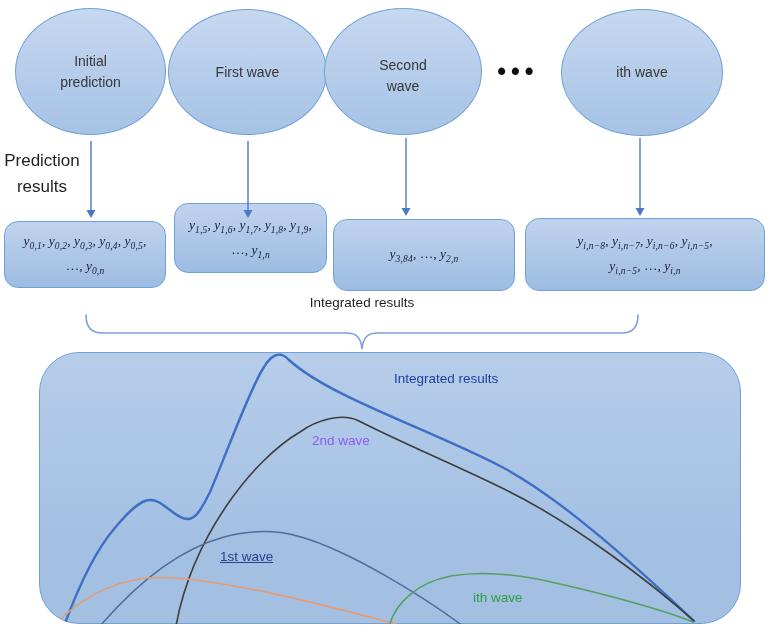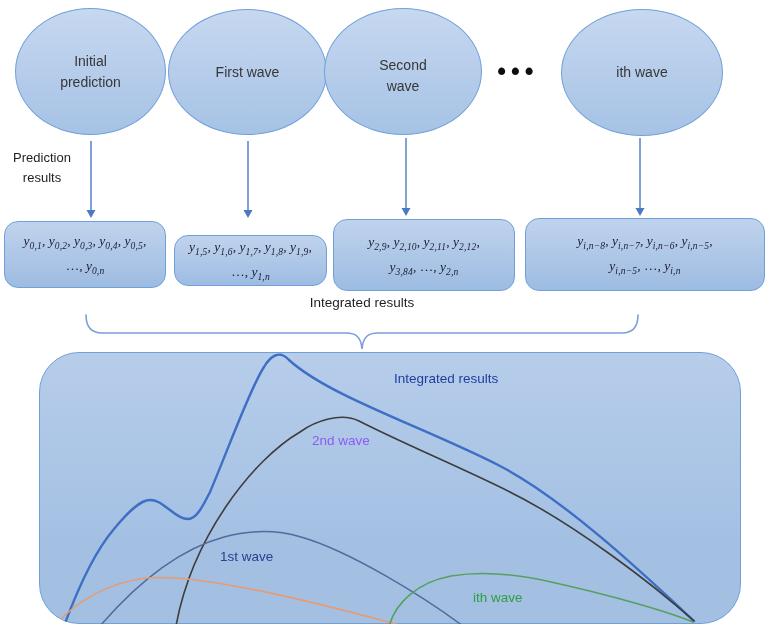--- a/index.html
+++ b/index.html
@@ -22,48 +22,48 @@
   .node2{left:168px;top:9px;width:159px;height:126px;}
   .node3{left:324px;top:8px;width:158px;height:127px;}
   .node4{left:561px;top:9px;width:162px;height:127px;}
   .node1 span{display:inline-block;width:86px;}
   .node3 span{display:inline-block;width:64px;margin-top:8px;}
 
   .dots{position:absolute;left:495px;top:56px;width:46px;height:30px;
     text-align:center;font-size:25px;letter-spacing:5px;color:#0d0d0d;line-height:30px;font-weight:bold;}
 
   .side-label{position:absolute;left:0;top:148px;width:84px;text-align:center;
-    font-size:13px;line-height:1.5;color:#1f1f1f;}
+    font-size:17px;line-height:1.5;color:#1f1f1f;}
 
   .rbox{position:absolute;border-radius:14px;
     background:linear-gradient(180deg,var(--box-fill-top),var(--box-fill-bottom));
     border:1.5px solid var(--shape-border);
     display:flex;flex-direction:column;align-items:center;justify-content:center;gap:7px;
     font-family:"Liberation Serif",serif;font-size:13.5px;color:#1c1c30;text-align:right;}
   .rbox .math-line{white-space:nowrap;}
   .rbox .mv{font-style:italic;}
   .rbox sub{font-size:9.5px;font-style:italic;letter-spacing:.2px;}
   .box1{left:4px;top:221px;width:162px;height:67px;}
-  .box2{left:174px;top:235px;width:153px;height:51px;}
+  .box2{left:174px;top:203px;width:153px;height:70px;}
   .box3{left:333px;top:219px;width:182px;height:72px;}
   .box4{left:525px;top:218px;width:240px;height:73px;}
 
   .brace-label{position:absolute;left:272px;top:295px;width:180px;text-align:center;
     font-size:13.5px;color:#1f1f1f;}
 
   .panel{position:absolute;left:39px;top:352px;width:702px;height:272px;border-radius:40px;
     background:linear-gradient(180deg,var(--panel-fill-top) 0%,var(--panel-fill-bottom) 70%);
     border:1.5px solid var(--shape-border);}
 
   svg.overlay{position:absolute;left:0;top:0;pointer-events:none;}
 
   .chart-label{position:absolute;font-size:13.5px;line-height:1.3;white-space:nowrap;}
   .lbl-integrated{left:394px;top:370px;}
   .lbl-2nd{left:312px;top:432px;}
-  .lbl-1st{left:220px;top:548px;}
+  .lbl-1st{left:220px;top:548px;text-decoration:underline;}
   .lbl-initial{left:45px;top:553px;width:60px;white-space:normal;}
   .lbl-ith{left:473px;top:589px;}
 </style>
 </head>
 <body>
 
 <div class="canvas">
 
   <div class="node node1">
       <span>Initial prediction</span>
@@ -83,21 +83,20 @@
 
   <div class="rbox box1">
       <div class="math-line"><span class="mv">y</span><sub>0,1</sub>, <span class="mv">y</span><sub>0,2</sub>, <span class="mv">y</span><sub>0,3</sub>, <span class="mv">y</span><sub>0,4</sub>, <span class="mv">y</span><sub>0,5</sub>,</div>
       <div class="math-line">…, <span class="mv">y</span><sub>0,n</sub></div>
     </div>
   <div class="rbox box2">
       <div class="math-line"><span class="mv">y</span><sub>1,5</sub>, <span class="mv">y</span><sub>1,6</sub>, <span class="mv">y</span><sub>1,7</sub>, <span class="mv">y</span><sub>1,8</sub>, <span class="mv">y</span><sub>1,9</sub>,</div>
       <div class="math-line">…, <span class="mv">y</span><sub>1,n</sub></div>
     </div>
   <div class="rbox box3">
-      <div class="math-line"><span class="mv">y</span><sub>2,9</sub>, <span class="mv">y</span><sub>2,10</sub>, <span class="mv">y</span><sub>2,11</sub>, <span class="mv">y</span><sub>2,12</sub>,</div>
       <div class="math-line"><span class="mv">y</span><sub>3,84</sub>, …, <span class="mv">y</span><sub>2,n</sub></div>
     </div>
   <div class="rbox box4">
       <div class="math-line"><span class="mv">y</span><sub>i,n−8</sub>, <span class="mv">y</span><sub>i,n−7</sub>, <span class="mv">y</span><sub>i,n−6</sub>, <span class="mv">y</span><sub>i,n−5</sub>,</div>
       <div class="math-line"><span class="mv">y</span><sub>i,n−5</sub>, …, <span class="mv">y</span><sub>i,n</sub></div>
     </div>
 
   <div class="brace-label">Integrated results</div>
 
   <div class="panel"></div>

